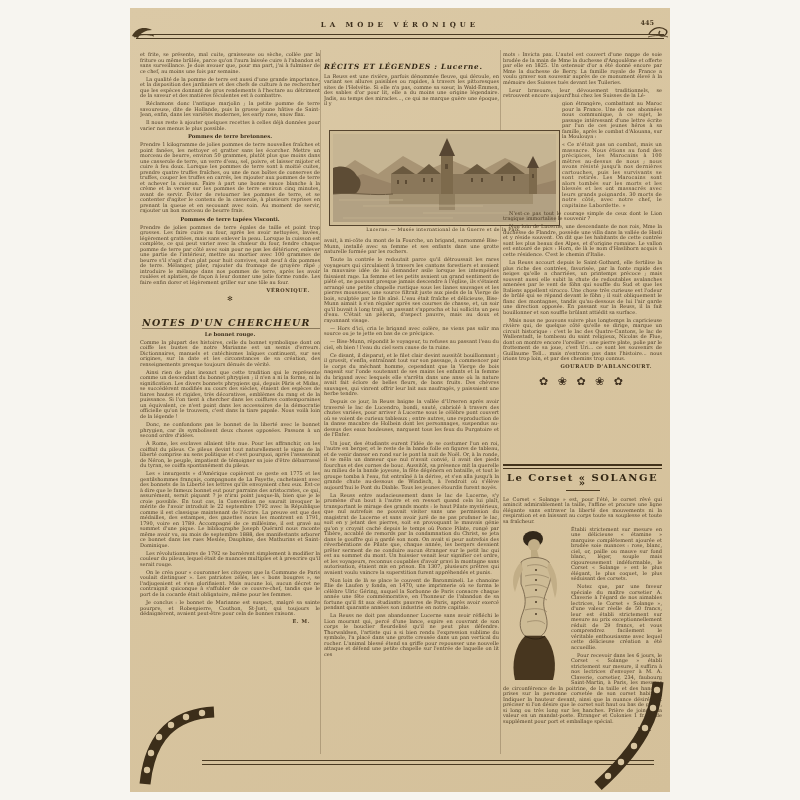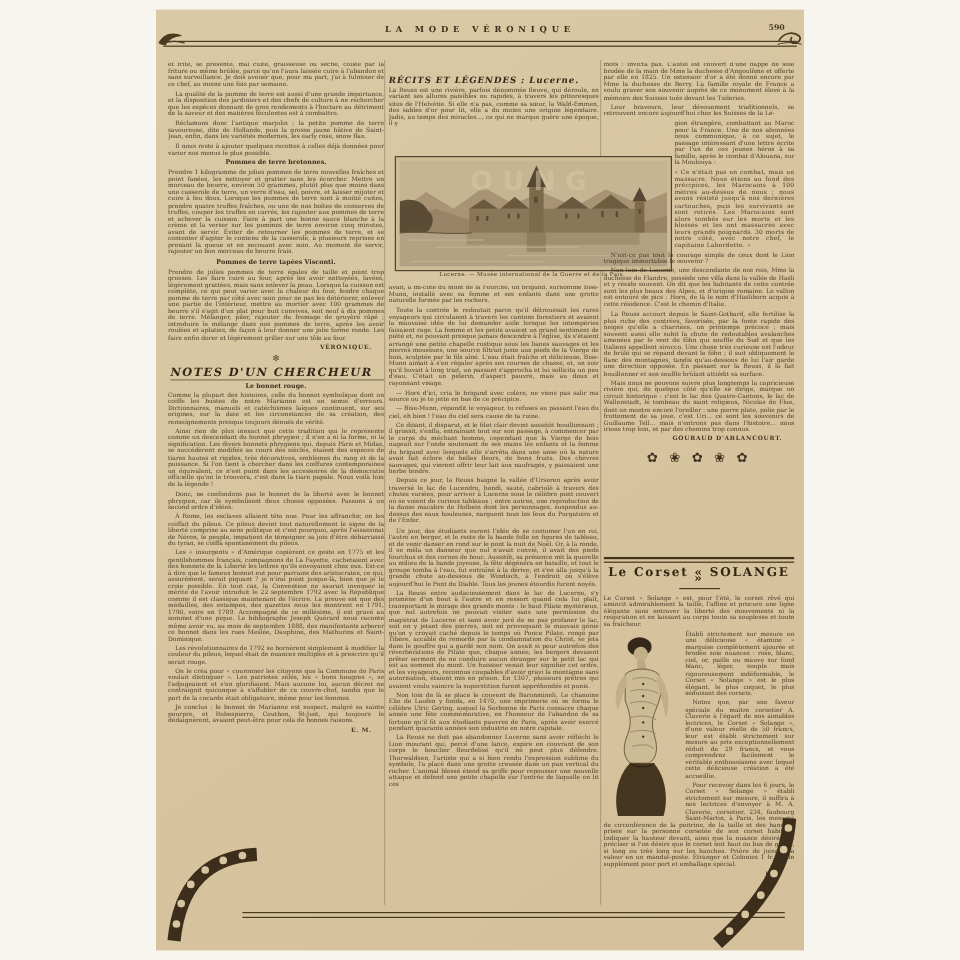--- a/index.html
+++ b/index.html
@@ -36,21 +36,21 @@
   .col p.noindent{text-indent:0;}
   .colL{left:10px;top:44px;width:180px;height:702px;overflow:hidden;}
   .colMtop{left:194px;top:44px;width:175px;height:84px;overflow:hidden;}
   .colMrest{left:194px;top:230px;width:175px;height:514px;overflow:hidden;}
   .colR{left:373px;top:44px;width:159px;height:408px;overflow:hidden;}
   .subhead{font-weight:bold;text-align:center;font-size:5.3px;margin:3px 0 2.5px 0;color:#3c2e1a;}
   .sig{text-align:right;font-size:5px;letter-spacing:0.6px;margin:1px 10px 2px 0;font-weight:bold;color:#44341e;}
   .orn-divider{text-align:center;font-size:7px;line-height:8px;margin:2px 0;color:#4a3a22;}
   .script-head{
     font-style:italic;font-weight:bold;font-size:9.5px;letter-spacing:1.2px;
-    text-transform:uppercase;margin:5px 0 3px 2px;color:#352916;
+    text-transform:uppercase;margin:17px 0 3px 2px;color:#352916;
     border-bottom:0.6px solid rgba(74,58,34,0.55);padding-bottom:2px;
   }
   .recits-head{
     font-style:italic;font-weight:bold;font-size:7.2px;letter-spacing:0.8px;
     margin:12px 0 4px 0;color:#352916;
   }
   .quote{letter-spacing:0.2px;}
   
   .photo{
     position:absolute;left:199px;top:122px;width:223px;height:88px;
@@ -94,21 +94,21 @@
 </head>
 <body>
 
 <div class="page">
 
   <svg class="hdr-orn l" width="26" height="16" viewBox="0 0 26 16">
     <path d="M2,12 C6,4 14,2 22,6 C16,6 10,9 8,14 Z" fill="#4a3a22"></path>
     <path d="M4,13 C10,10 18,10 24,12" stroke="#4a3a22" stroke-width="1" fill="none"></path>
   </svg>
   <div class="hdr-title">LA MODE VÉRONIQUE</div>
-  <div class="hdr-num">590</div>
+  <div class="hdr-num">445</div>
   <svg class="hdr-orn r" width="24" height="16" viewBox="0 0 24 16">
     <path d="M3,10 C7,3 15,2 20,6 C22,8 20,12 16,12 C13,12 12,9 14,7" stroke="#4a3a22" stroke-width="1.4" fill="none"></path>
     <path d="M2,13 C8,11 16,11 22,13" stroke="#4a3a22" stroke-width="0.8" fill="none"></path>
   </svg>
   <div class="hdr-rule"></div>
 
   <div class="vsep v1"></div>
   <div class="vsep v2"></div>
 
   <div class="col colL">
@@ -177,21 +177,20 @@
       <rect x="56" y="60" width="144" height="10" fill="#94815f" opacity="0.55"></rect>
       <rect x="106" y="60" width="16" height="16" fill="#7d6a4c" opacity="0.45"></rect>
       <g stroke="#c3b290" stroke-width="0.8">
         <line x1="6" y1="66" x2="70" y2="66"></line>
           <line x1="30" y1="72" x2="150" y2="72"></line>
         <line x1="90" y1="79" x2="210" y2="79"></line>
           <line x1="10" y1="84" x2="120" y2="84"></line>
       </g>
       <path d="M0,60 C20,58 40,62 60,60" stroke="#6a5940" stroke-width="1" fill="none"></path>
     </svg>
-    <div class="watermark">OUNG</div>
   </div>
   <div class="caption">Lucerne. — Musée international de la Guerre et de la Paix.</div>
 
   <div class="col colMrest">
     <p class="noindent">avait, à mi-côte du mont de la Fourche, un brigand, surnommé Bise-Munn, installé avec sa femme et ses enfants dans une grotte naturelle formée par les rochers.</p>
     <p>Toute la contrée le redoutait parce qu'il détroussait les rares voyageurs qui circulaient à travers les cantons forestiers et avaient la mauvaise idée de lui demander asile lorsque les intempéries faisaient rage. La femme et les petits avaient un grand sentiment de piété et, ne pouvant presque jamais descendre à l'église, ils s'étaient arrangé une petite chapelle rustique sous les lianes sauvages et les pierres moussues, une source filtrait juste aux pieds de la Vierge de bois, sculptée par le fils aîné. L'eau était fraîche et délicieuse, Bise-Munn aimait à s'en régaler après ses courses de chasse, et, un soir qu'il buvait à long trait, un passant s'approcha et lui sollicita un peu d'eau. C'était un pèlerin, d'aspect pauvre, mais au doux et rayonnant visage.</p>
     <p>— Hors d'ici, cria le brigand avec colère, ne viens pas salir ma source ou je te jette en bas de ce précipice.</p>
     <p>— Bise-Munn, répondit le voyageur, tu refuses au passant l'eau du ciel, eh bien ! l'eau du ciel sera cause de ta ruine.</p>
     <p>Ce disant, il disparut, et le filet clair devint aussitôt bouillonnant ; il grossit, s'enfla, entraînant tout sur son passage, à commencer par le corps du méchant homme, cependant que la Vierge de bois nageait sur l'onde soutenant de ses mains les enfants et la femme du brigand avec lesquels elle s'arrêta dans une anse où la nature avait fait éclore de belles fleurs, de bons fruits. Des chèvres sauvages, qui vinrent offrir leur lait aux naufragés, y paissaient une herbe tendre.</p>
     <p>Depuis ce jour, la Reuss baigne la vallée d'Urseren après avoir traversé le lac de Lucendro, bondi, sauté, cabriolé à travers des chutes variées, pour arriver à Lucerne sous le célèbre pont couvert où se voient de curieux tableaux ; entre autres, une reproduction de la danse macabre de Holbein dont les personnages, suspendus au-dessus des eaux houleuses, narguent tous les feux du Purgatoire et de l'Enfer.</p>

